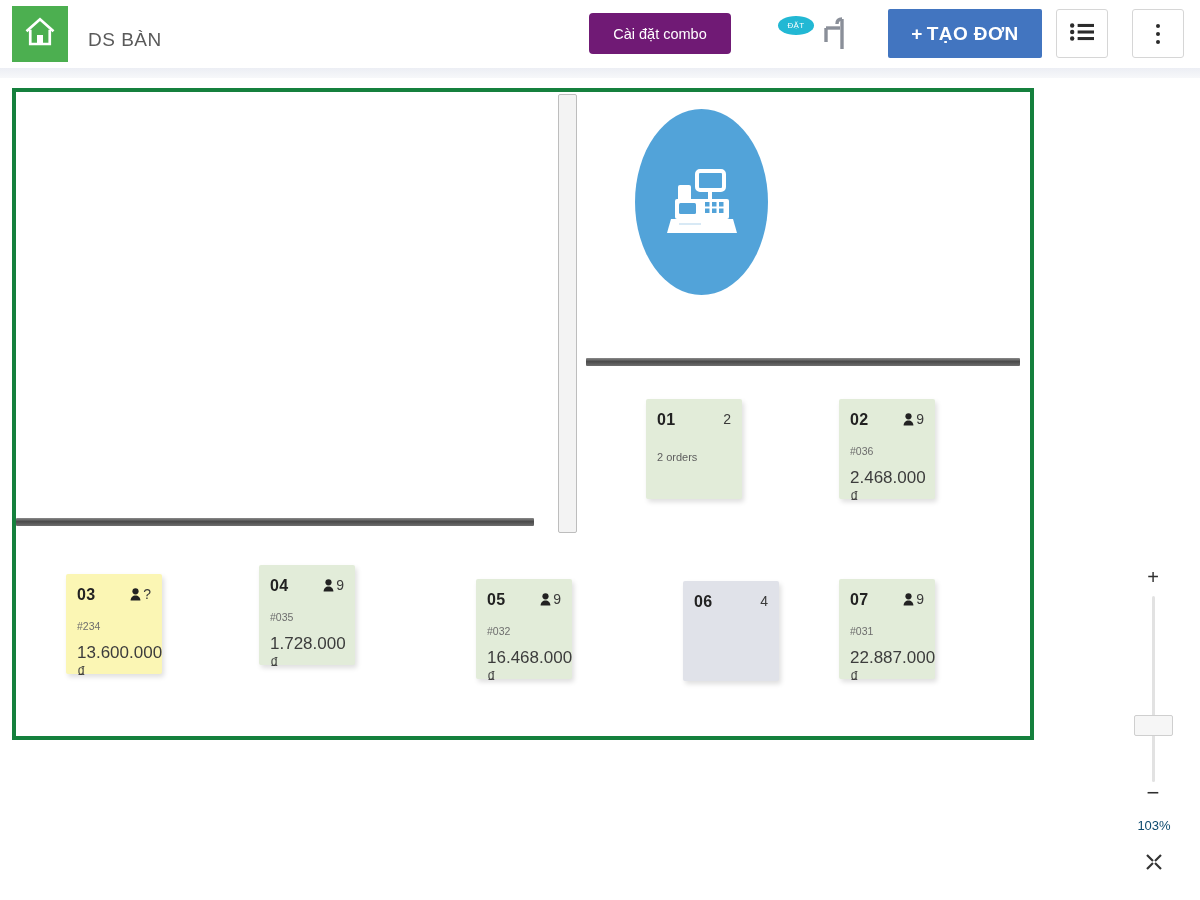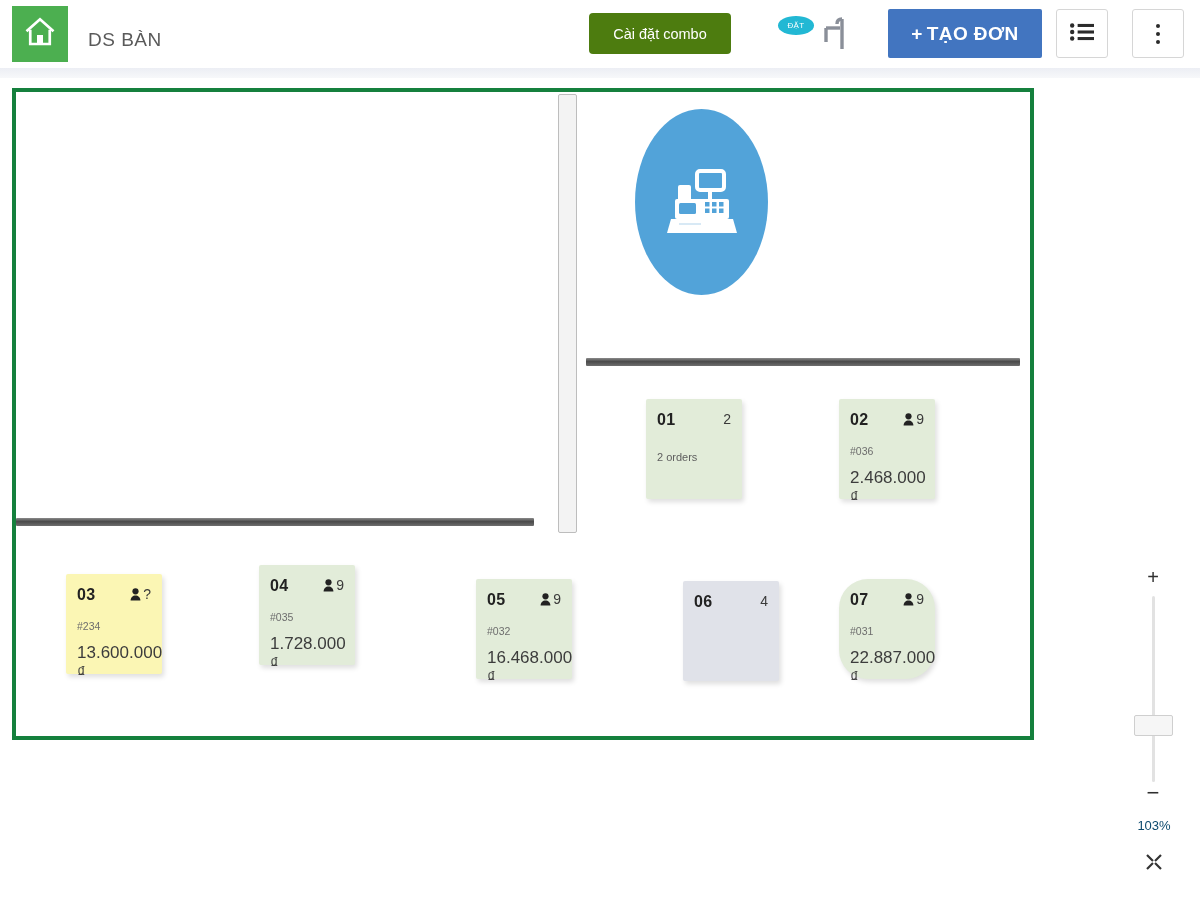--- a/index.html
+++ b/index.html
@@ -35,21 +35,21 @@
   .page-title {
     position: absolute; left: 88px; top: 29px;
     font-size: 19px; letter-spacing: .5px;
     color: #5a5a5a;
     white-space: nowrap;
   }
 
   .combo-btn {
     position: absolute; left: 589px; top: 13px;
     width: 142px; height: 41px;
-    background: #4d7c0f;
+    background: #701a75;
     border: none; border-radius: 4px;
     color: #ffffff; font-size: 14.5px;
     font-family: "Liberation Sans", sans-serif;
     cursor: pointer;
   }
 
   .chair-group {
     position: absolute; left: 778px; top: 8px;
     width: 80px; height: 52px;
   }
@@ -366,21 +366,21 @@
 
   <div class="table-card gray" style="left:667px; top:489px;">
     <div class="card-top">
       <span class="card-num">06</span>
       <span class="card-seats">
         <span>4</span>
       </span>
     </div>
   </div>
 
-  <div class="table-card green" style="left:823px; top:487px;border-radius:29px;">
+  <div class="table-card green" style="left:823px; top:487px;">
     <div class="card-top">
       <span class="card-num">07</span>
       <span class="card-seats">
         <span class="person-glyph">
           <svg viewBox="0 0 11 13" width="11" height="13">
               <circle cx="5.5" cy="3.3" r="3.1" fill="#222"></circle>
               <path d="M0.6 12.6c0-3 2.2-5 4.9-5s4.9 2 4.9 5z" fill="#222"></path>
             </svg>
         </span>
         <span>9</span>

